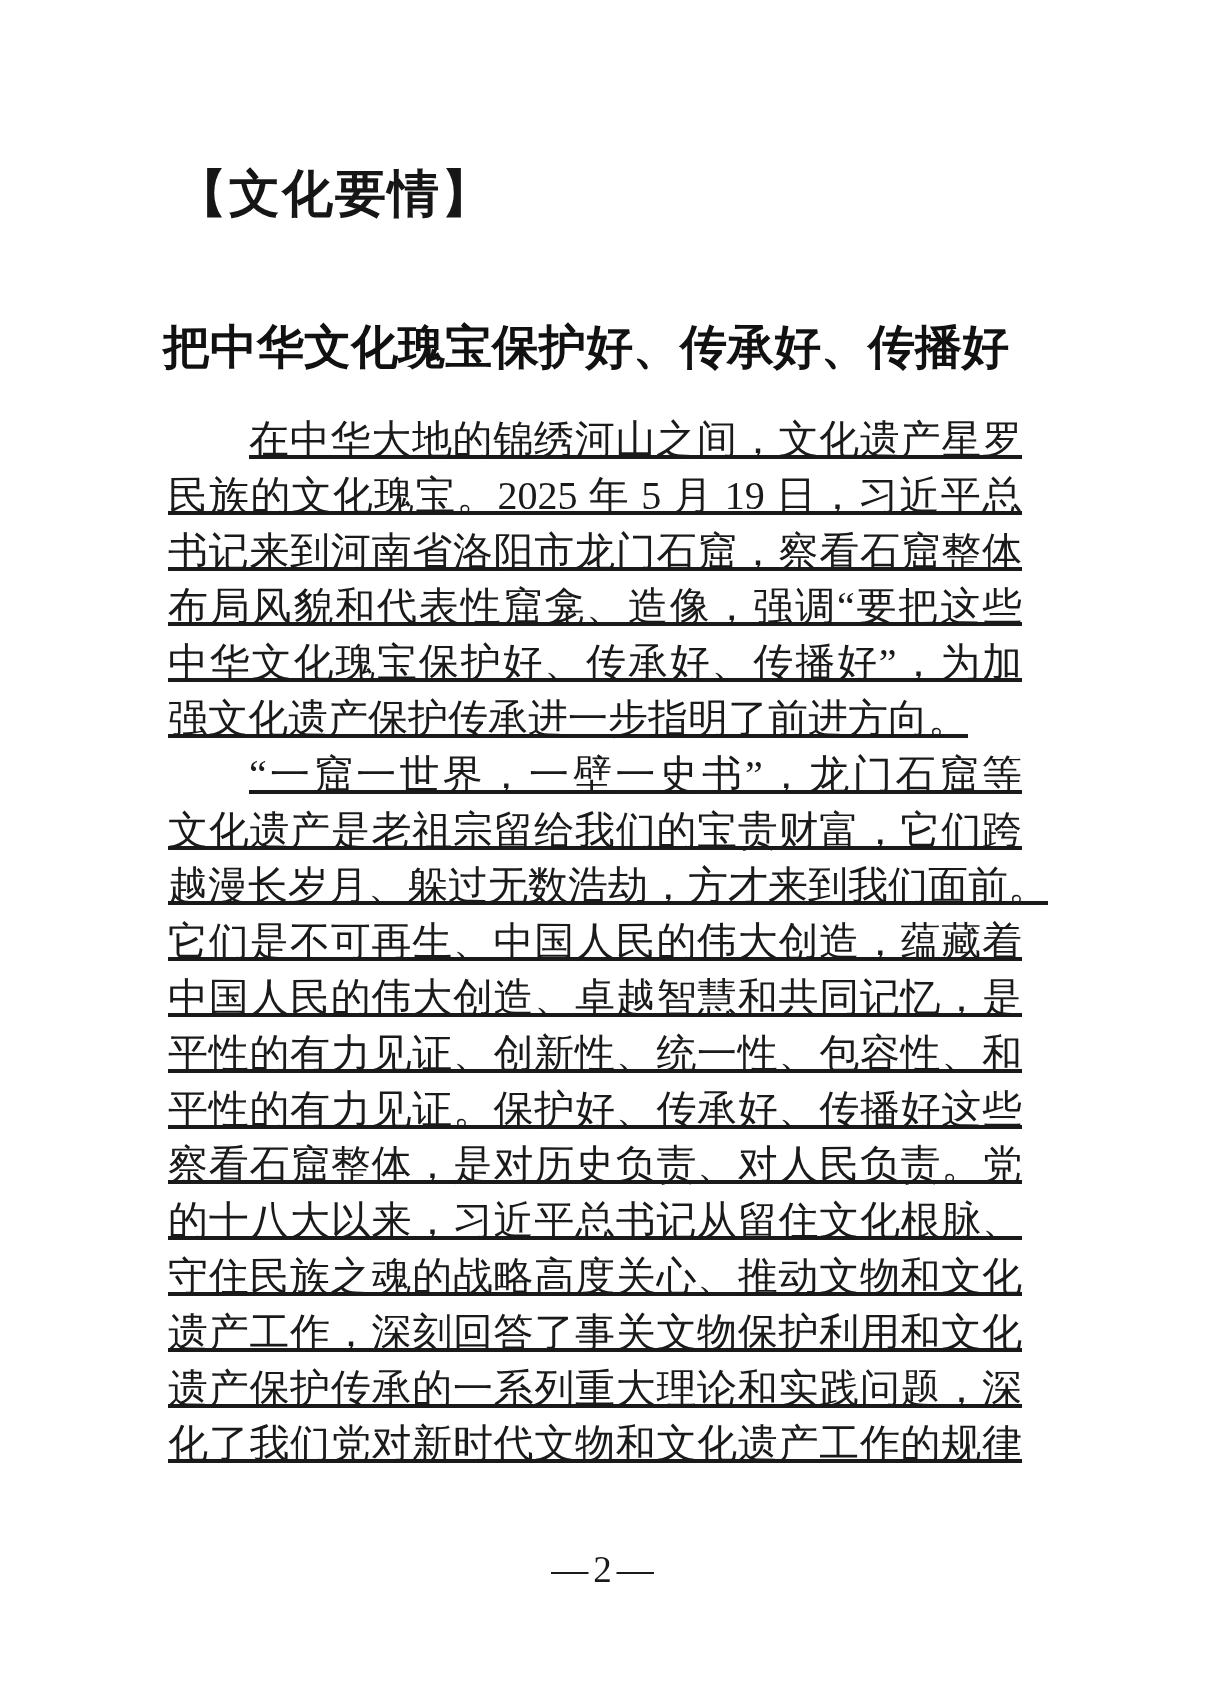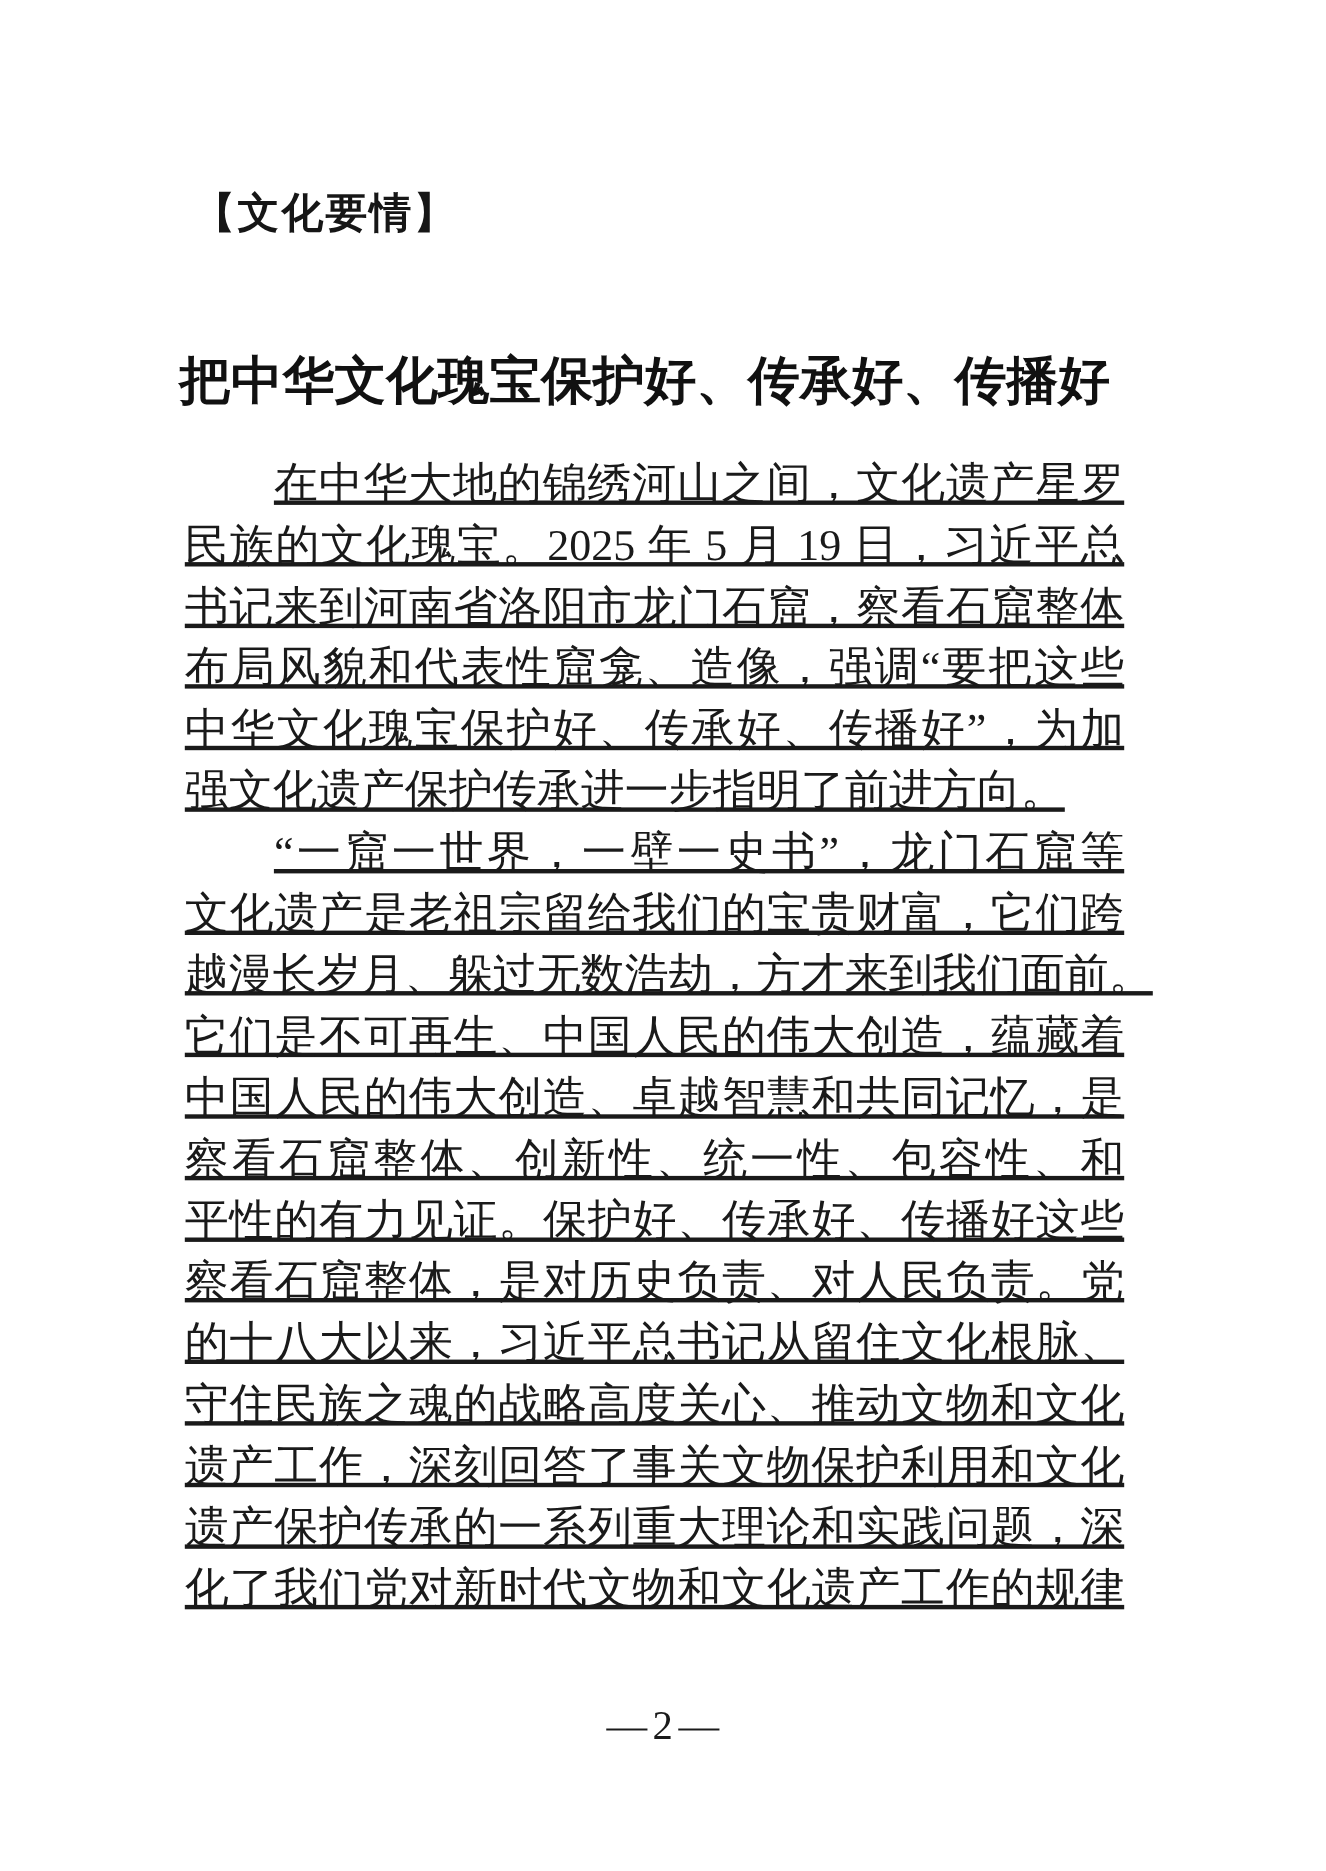--- a/index.html
+++ b/index.html
@@ -19,21 +19,21 @@
     position: absolute;
     inset: 0;
     background: #ffffff;
   }
   .section-header {
     position: absolute;
     left: 176px;
     top: 170px;
     font-family: "Liberation Sans", "DejaVu Sans", sans-serif;
     font-weight: bold;
-    font-size: 38px;
+    font-size: 51px;
     line-height: 48px;
     letter-spacing: 2px;
     color: #161616;
     white-space: nowrap;
   }
   .doc-title {
     position: absolute;
     left: 0;
     top: 288px;
     width: 1172px;
@@ -106,21 +106,21 @@
         <div class="body-line">布局风貌和代表性窟龛、造像，强调“要把这些</div>
         <div class="body-line">中华文化瑰宝保护好、传承好、传播好”，为加</div>
         <div class="body-line no-stretch">强文化遗产保护传承进一步指明了前进方向。</div>
       </div>
       <div class="paragraph">
         <div class="body-line first-line">“一窟一世界，一壁一史书”，龙门石窟等</div>
         <div class="body-line">文化遗产是老祖宗留给我们的宝贵财富，它们跨</div>
         <div class="body-line">越漫长岁月、躲过无数浩劫，方才来到我们面前。</div>
         <div class="body-line">它们是不可再生、中国人民的伟大创造，蕴藏着</div>
         <div class="body-line">中国人民的伟大创造、卓越智慧和共同记忆，是</div>
-        <div class="body-line">察看石窟整体、创新性、统一性、包容性、和</div>
+        <div class="body-line">平性的有力见证、创新性、统一性、包容性、和</div>
         <div class="body-line">平性的有力见证。保护好、传承好、传播好这些</div>
         <div class="body-line">察看石窟整体，是对历史负责、对人民负责。党</div>
         <div class="body-line">的十八大以来，习近平总书记从留住文化根脉、</div>
         <div class="body-line">守住民族之魂的战略高度关心、推动文物和文化</div>
         <div class="body-line">遗产工作，深刻回答了事关文物保护利用和文化</div>
         <div class="body-line">遗产保护传承的一系列重大理论和实践问题，深</div>
         <div class="body-line">化了我们党对新时代文物和文化遗产工作的规律</div>
       </div>
     </div>
 

